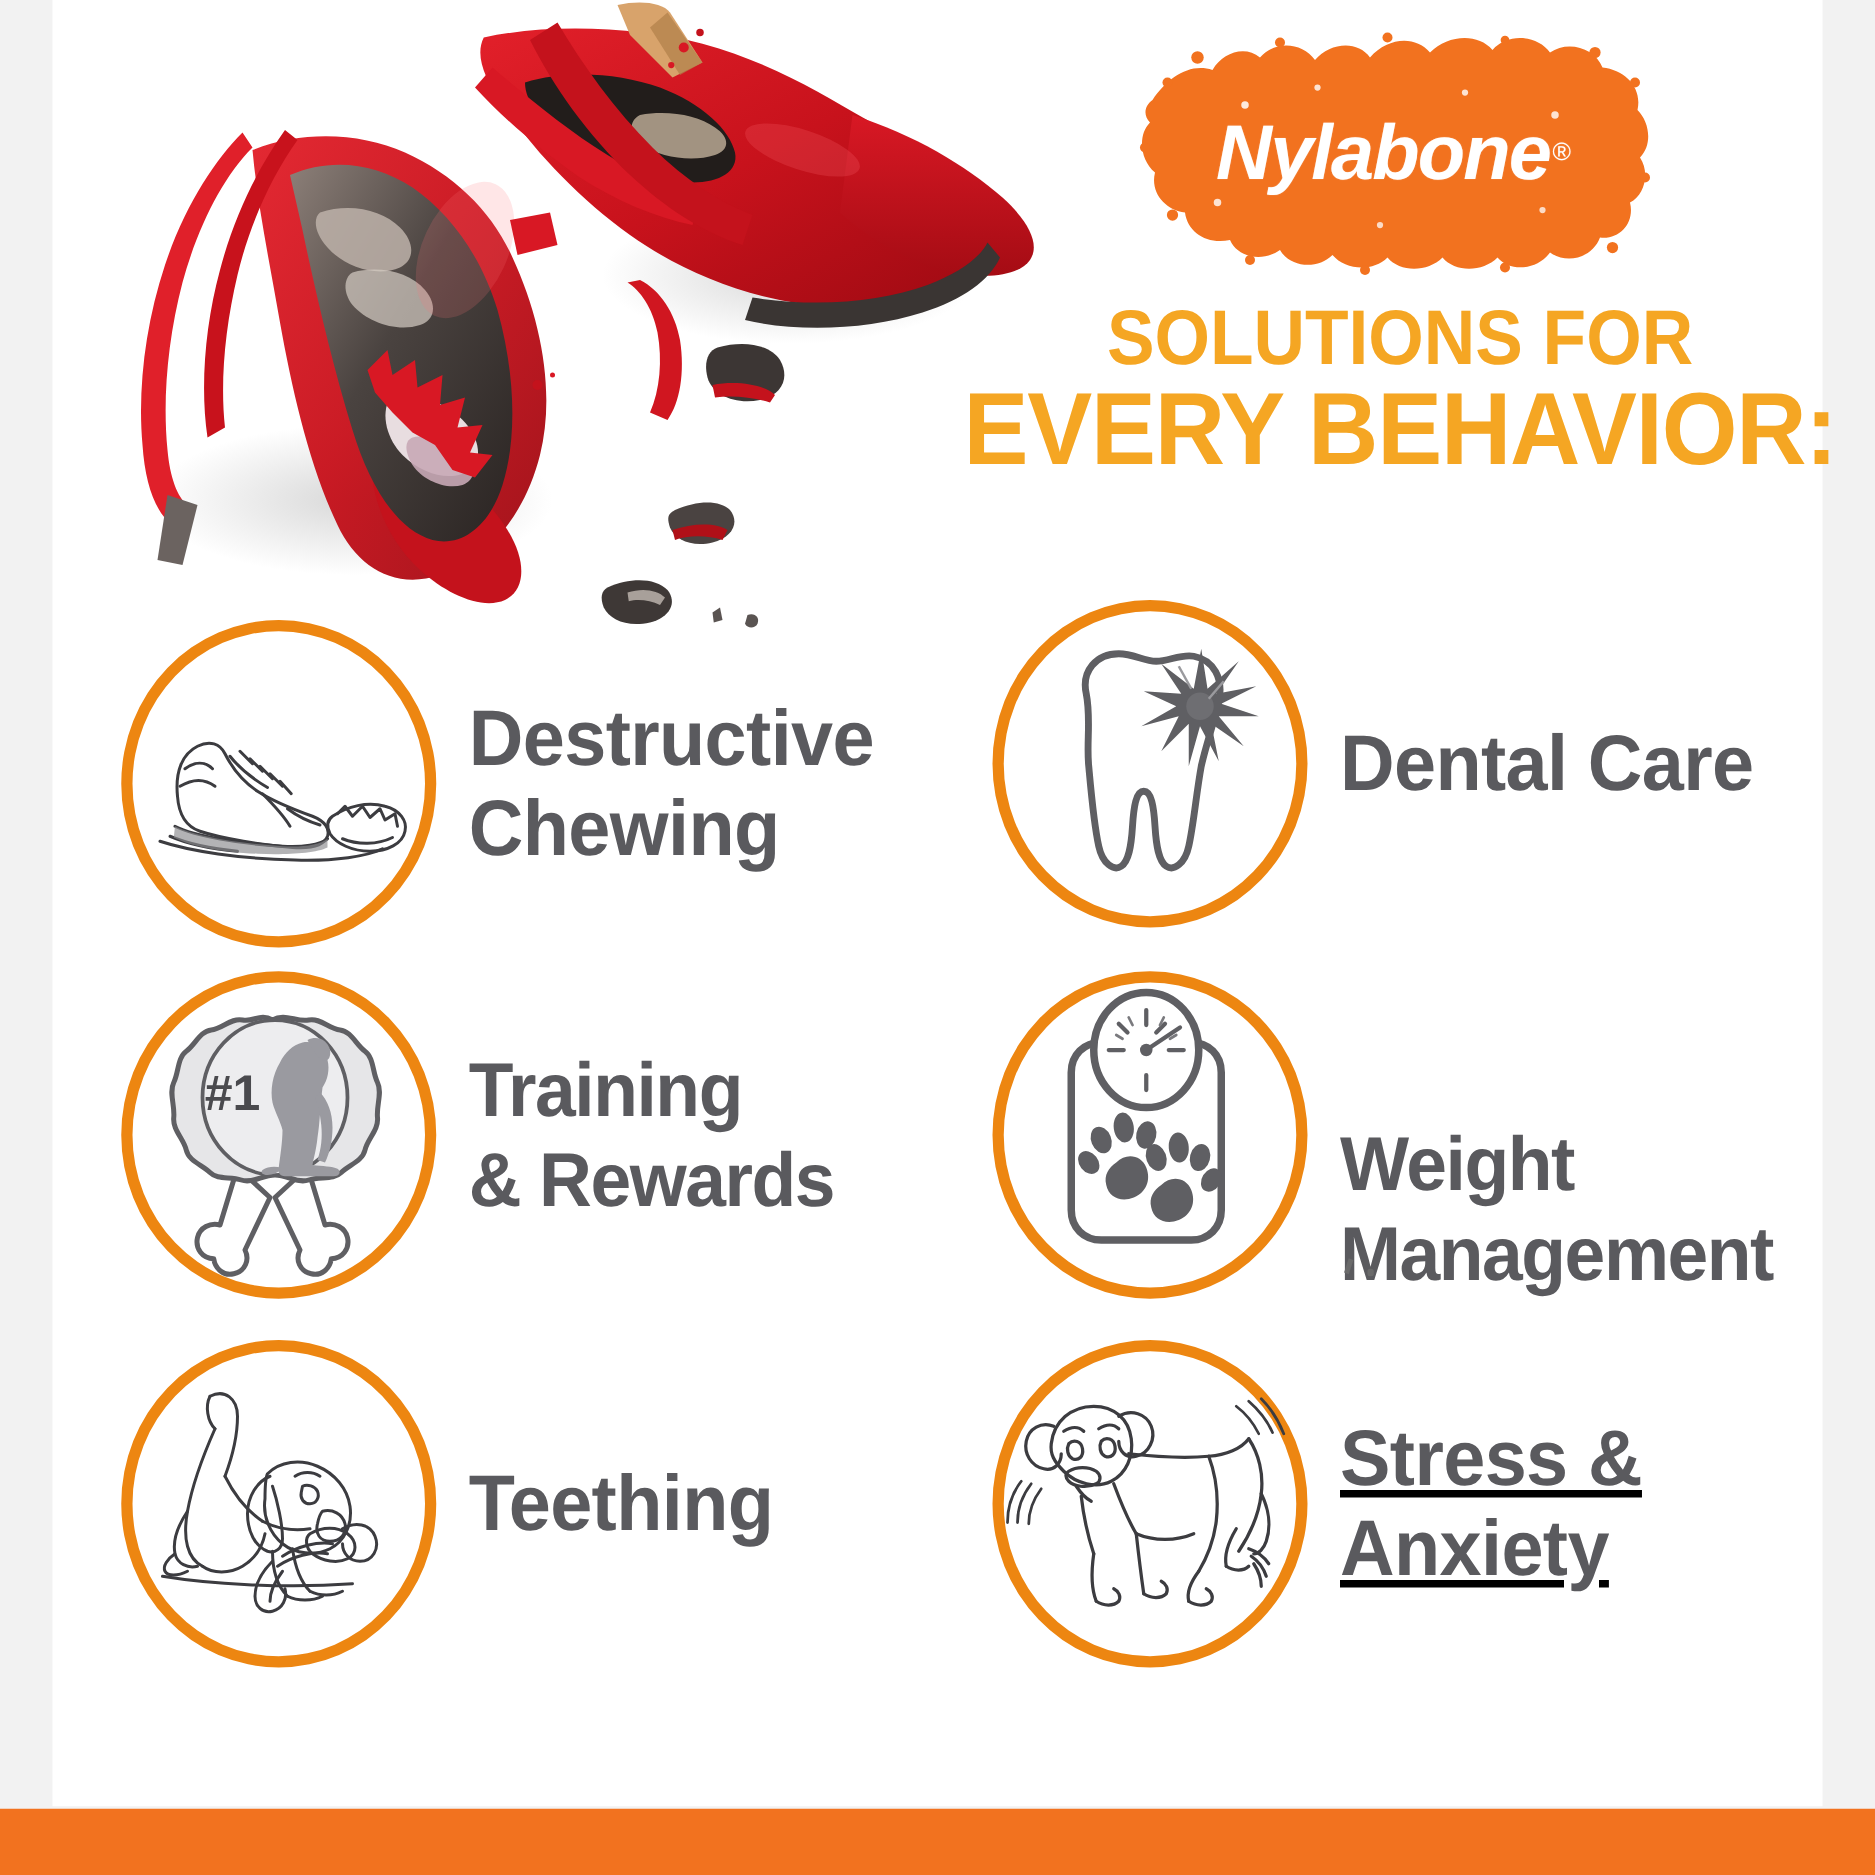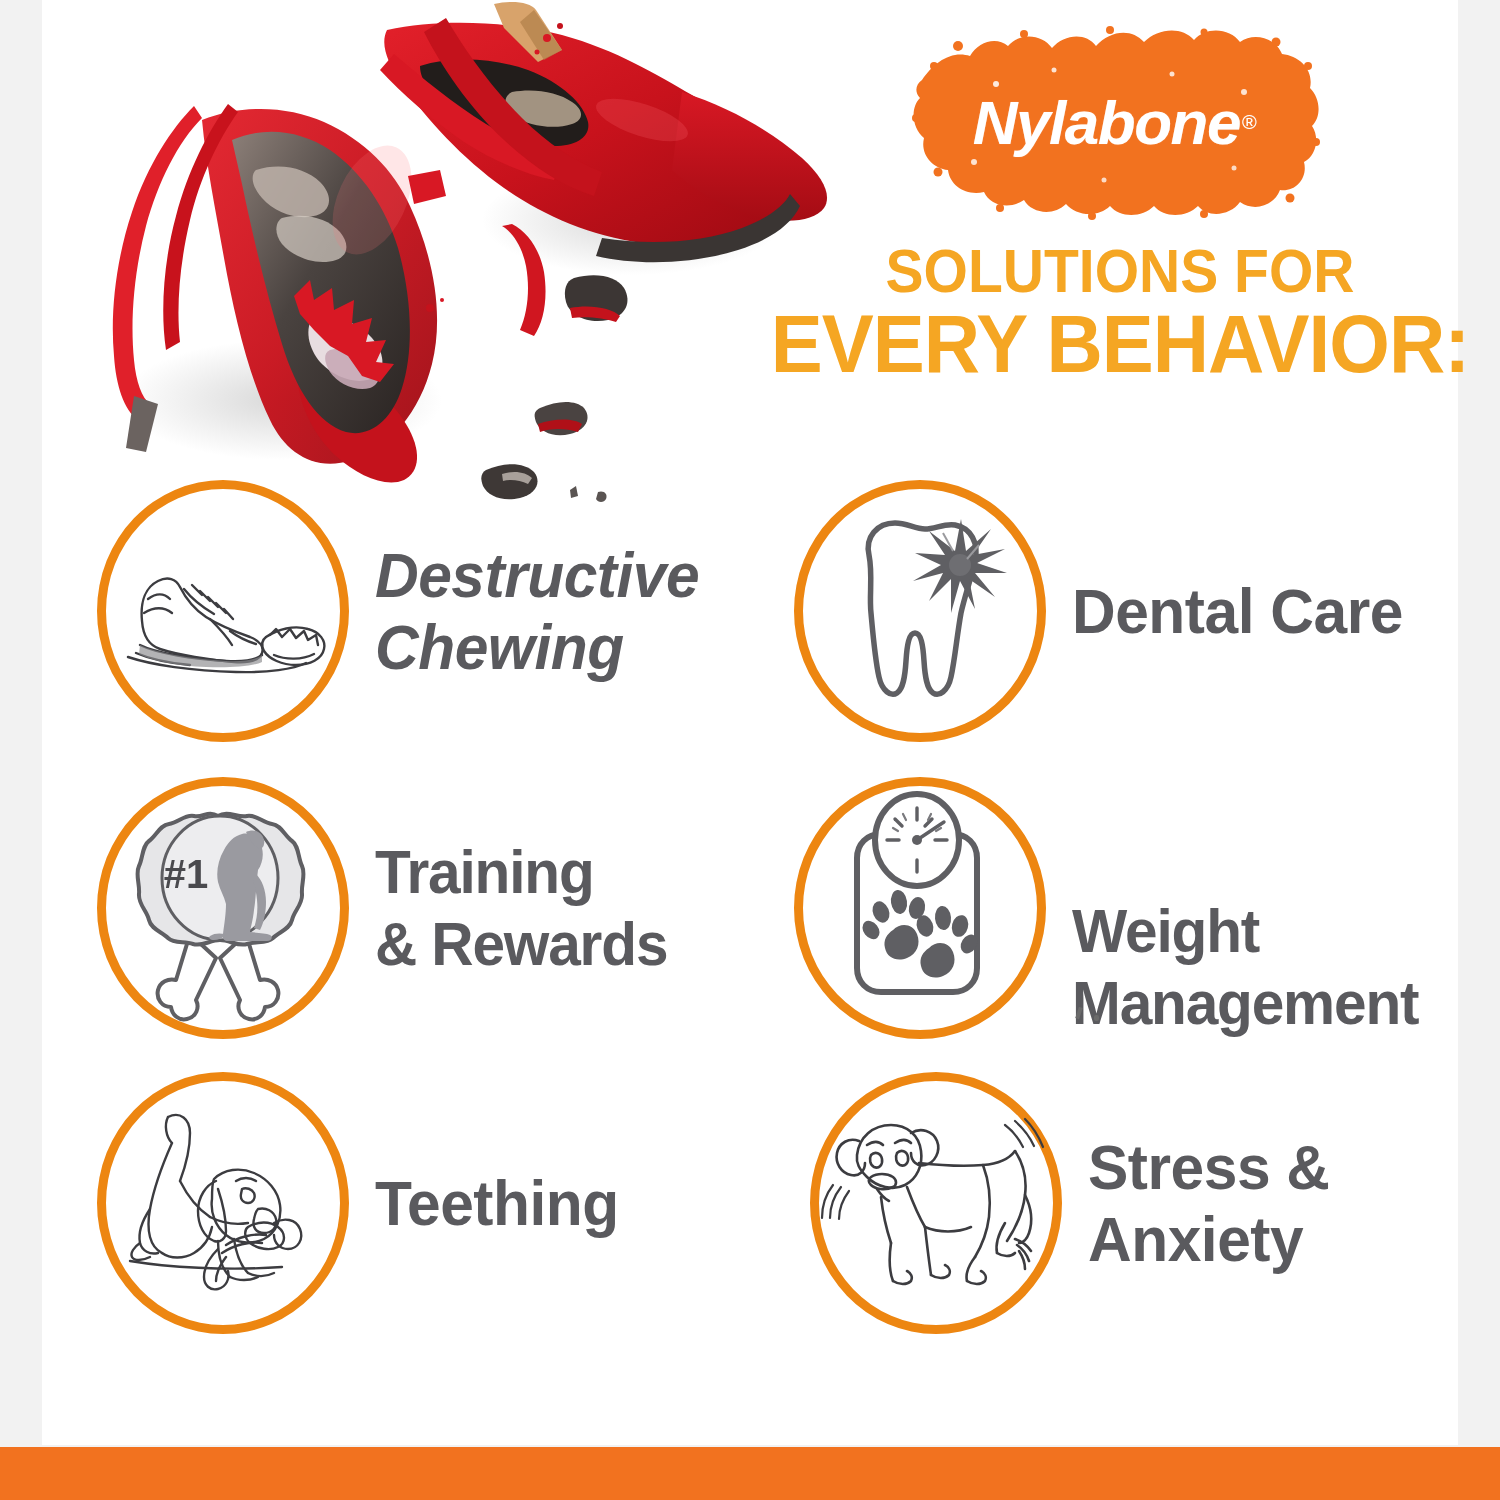--- a/index.html
+++ b/index.html
@@ -299,21 +299,21 @@
       <div id="logo-text">
           <span>Nylabone</span>
           <span id="logo-reg">®</span>
         </div>
     </div>
 
     <div id="grid">
 
       <div class="frow" style="top:0px;">
 
-        <div class="fitem" style="left:55px; top:0px;font-style:italic;">
+        <div class="fitem" style="left:55px; top:16px;">
           <div class="circle">
             <svg width="234" height="244" viewBox="0 0 234 244">
               <g fill="none" stroke="#3c3c40" stroke-width="2.4" stroke-linecap="round" stroke-linejoin="round">
 
                 <path d="M36 132 C34 112 40 98 52 92 C62 87 70 90 74 98
                          C80 110 88 120 100 128 C114 137 130 143 144 148
                          C154 152 158 158 156 164 C153 172 142 174 128 173
                          C104 171 72 166 54 160 C42 156 37 146 36 132 Z"></path>
 
                 <path d="M78 100 C86 110 96 118 108 125"></path>
@@ -526,21 +526,21 @@
                 <path d="M120 176 C114 184 110 192 110 200"></path>
 
                 <path d="M168 142 C178 136 190 138 194 148 C198 158 192 168 182 168
                          C174 168 168 162 168 154"></path>
               </g>
             </svg>
           </div>
           <div class="flabel">Teething</div>
         </div>
 
-        <div class="fitem" style="left:768px; top:0px;">
+        <div class="fitem" style="left:752px; top:0px;text-decoration:underline;">
           <div class="circle">
             <svg width="234" height="244" viewBox="0 0 234 244">
               <g fill="none" stroke="#3c3c40" stroke-width="2.6" stroke-linecap="round" stroke-linejoin="round">
 
                 <path d="M38 74 C40 56 54 44 72 44 C88 44 100 54 102 70
                          C104 84 98 98 86 104 C74 110 58 106 48 96 C40 88 37 82 38 74 Z"></path>
 
                 <path d="M40 60 C30 56 20 62 18 72 C16 82 22 92 32 94 C40 96 46 90 46 82"></path>
                 <path d="M92 52 C102 46 114 50 118 60 C122 70 116 82 106 84 C98 86 92 80 92 72"></path>
 

